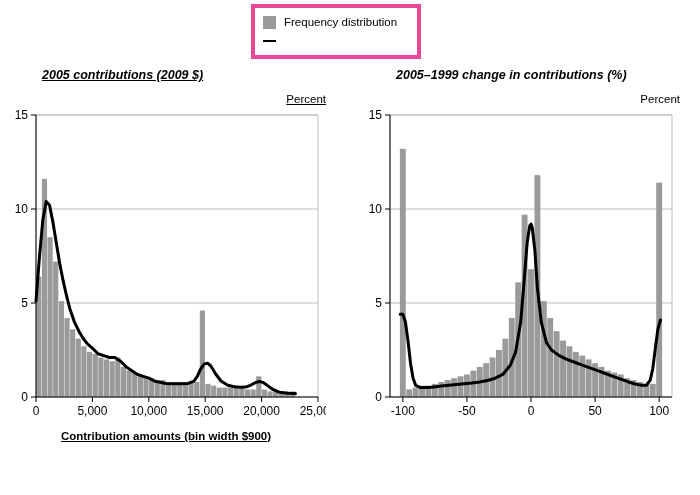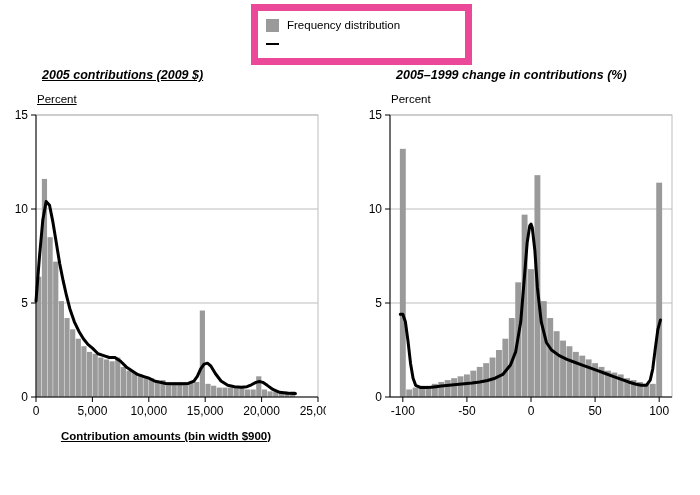--- a/index.html
+++ b/index.html
@@ -12,22 +12,22 @@
     background: #ffffff;
     font-family: "Liberation Sans", sans-serif;
     color: #000000;
     position: relative;
     overflow: hidden;
   }
   .legend {
     position: absolute;
     left: 251px;
     top: 4px;
-    width: 221px;
-    border: 7px solid #ec4899;
+    width: 170px;
+    border: 4px solid #ec4899;
     background: #ffffff;
     padding: 5px 8px 6px 8px;
     box-sizing: border-box;
   }
   .legend-row {
     display: flex;
     align-items: center;
     height: 18px;
   }
   .legend-swatch-bar {
@@ -68,20 +68,21 @@
   .panel-title {
     font-size: 12.5px;
     font-style: italic;
     font-weight: bold;
     white-space: nowrap;
     margin: 0 0 0 36px;
   }
   .axis-unit {
     font-size: 11.5px;
     margin: 11px 0 0 31px;
+    text-align: right;
   }
   .plot-wrap {
     position: relative;
     margin-top: 2px;
   }
   .plot-svg {
     display: block;
   }
   .xlabel {
     font-size: 11.5px;

